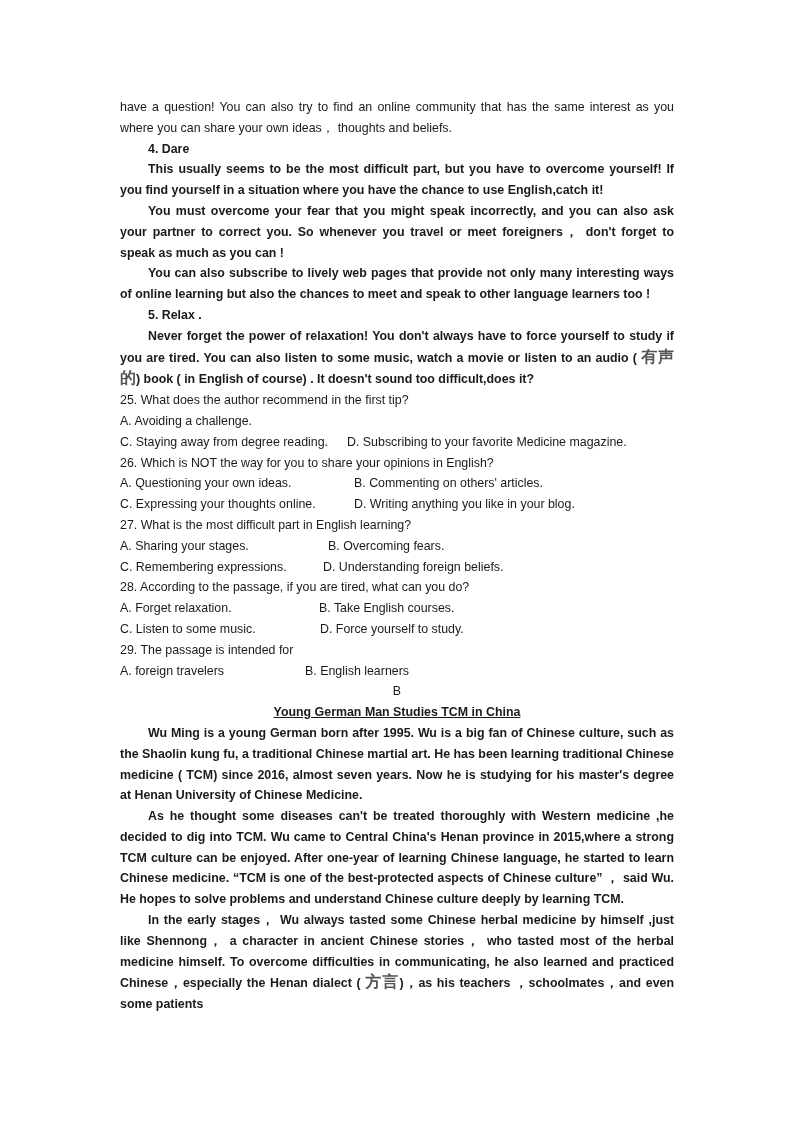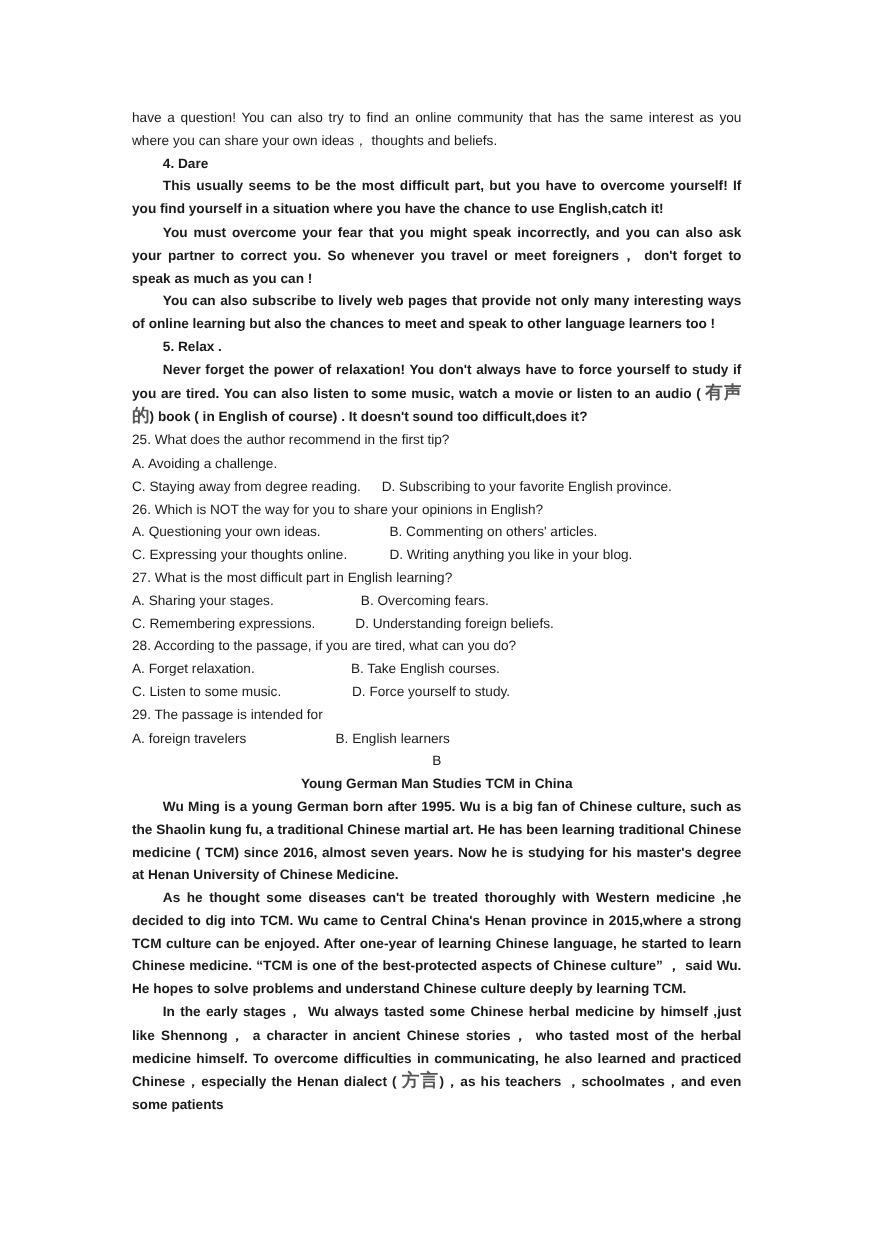--- a/index.html
+++ b/index.html
@@ -8,21 +8,21 @@
     position: absolute; left: 120px; top: 97px; width: 554px;
     font-family: "Liberation Sans", "DejaVu Sans", sans-serif;
     font-size: 12.4px; color: #1a1a1a;
   }
   .line { height: 20.8px; line-height: 20.8px; white-space: nowrap; }
   .para { line-height: 20.8px; text-align: justify; margin: 0; }
   .indent { text-indent: 28px; font-weight: bold; }
   .opt-row { height: 20.8px; line-height: 20.8px; position: relative; white-space: nowrap; }
   .opt-row span { position: absolute; top: 0; }
   .center { text-align: center; }
-  .bold { font-weight: bold; }
+  .bold { font-weight: bold; text-decoration: underline; }
   .cjk { font-family: "DejaVu Serif", serif; color: #555; font-size: 16px; }
 </style>
 </head>
 <body>
 
 <div class="page">
 
   <p class="para">have a question! You can also try to find an online community that has the same interest as you where you can share your own ideas， thoughts and beliefs.</p>
   <div class="line indent">4. Dare</div>
   <p class="para indent">This usually seems to be the most difficult part, but you have to overcome yourself! If you find yourself in a situation where you have the chance to use English,catch it!</p>
@@ -30,21 +30,21 @@
   <p class="para indent">You can also subscribe to lively web pages that provide not only many interesting ways of online learning but also the chances to meet and speak to other language learners too !</p>
   <div class="line indent">5. Relax .</div>
   <p class="para indent"><span>Never forget the power of relaxation! You don't always have to force yourself to study if you are tired. You can also listen to some music, watch a movie or listen to an audio ( </span><span class="cjk">有声的</span><span>) book ( in English of course) . It doesn't sound too difficult,does it?</span></p>
 
   <div class="line">25. What does the author recommend in the first tip?</div>
   <div class="opt-row">
     <span style="left:0">A. Avoiding a challenge.</span>
   </div>
   <div class="opt-row">
     <span style="left:0">C. Staying away from degree reading.</span>
-    <span style="left:227px">D. Subscribing to your favorite English province.</span>
+    <span style="left:227px">D. Subscribing to your favorite Medicine magazine.</span>
   </div>
 
   <div class="line">26. Which is NOT the way for you to share your opinions in English?</div>
   <div class="opt-row">
     <span style="left:0">A. Questioning your own ideas.</span>
     <span style="left:234px">B. Commenting on others' articles.</span>
   </div>
   <div class="opt-row">
     <span style="left:0">C. Expressing your thoughts online.</span>
     <span style="left:234px">D. Writing anything you like in your blog.</span>

